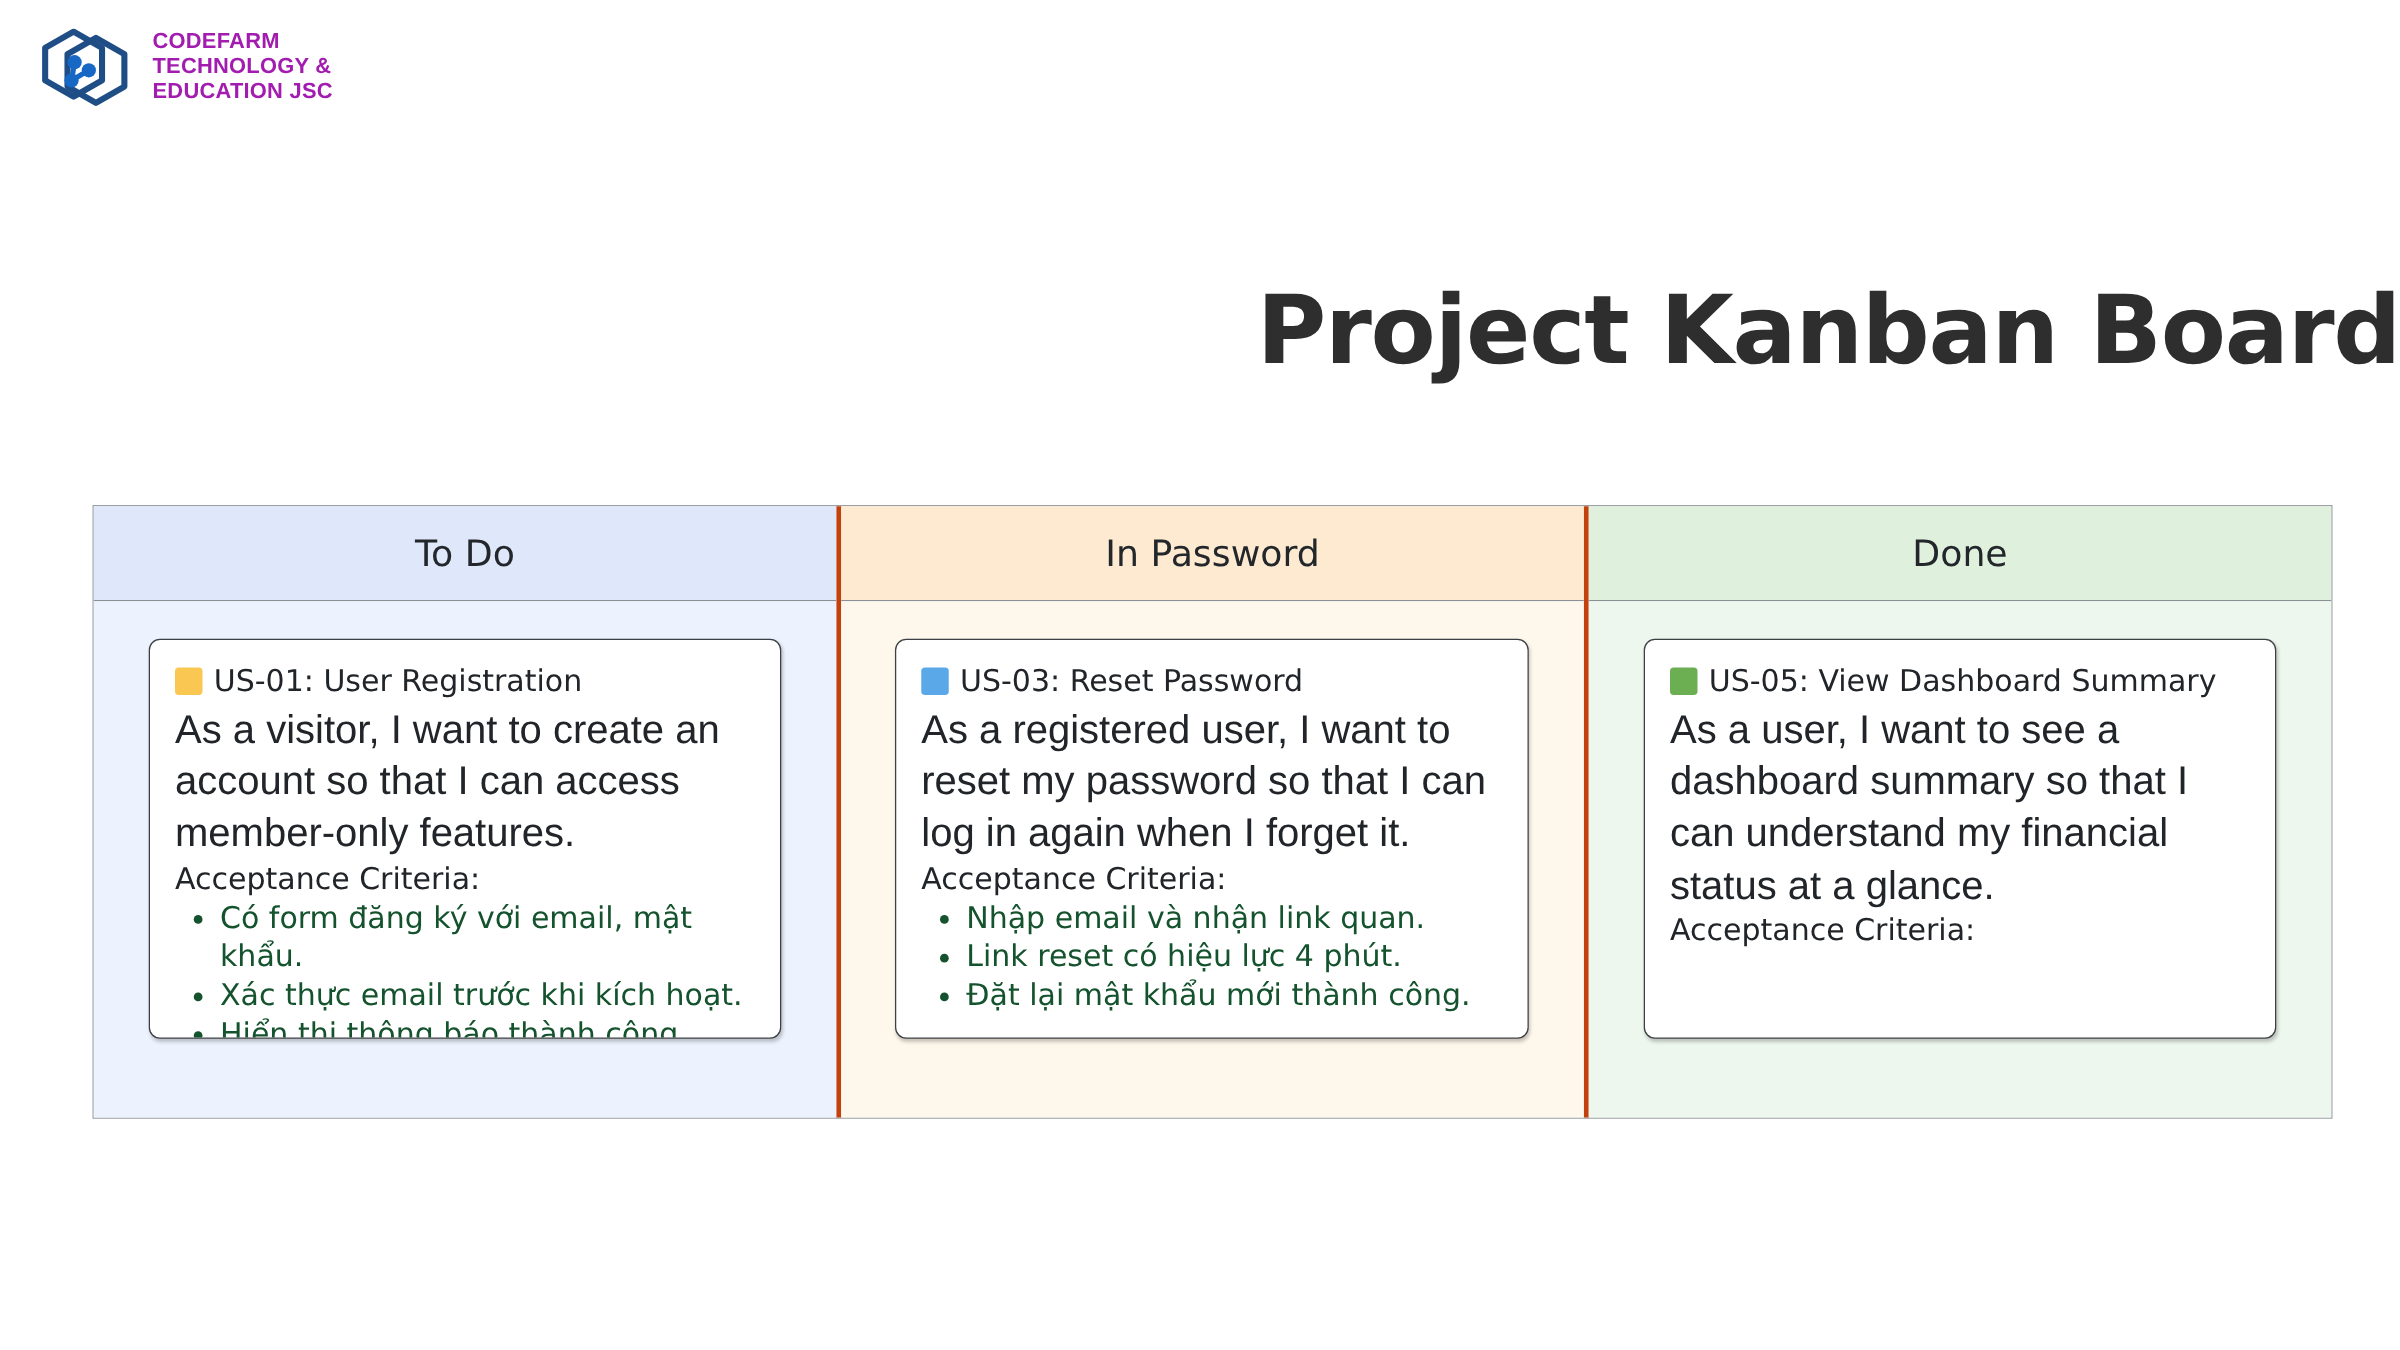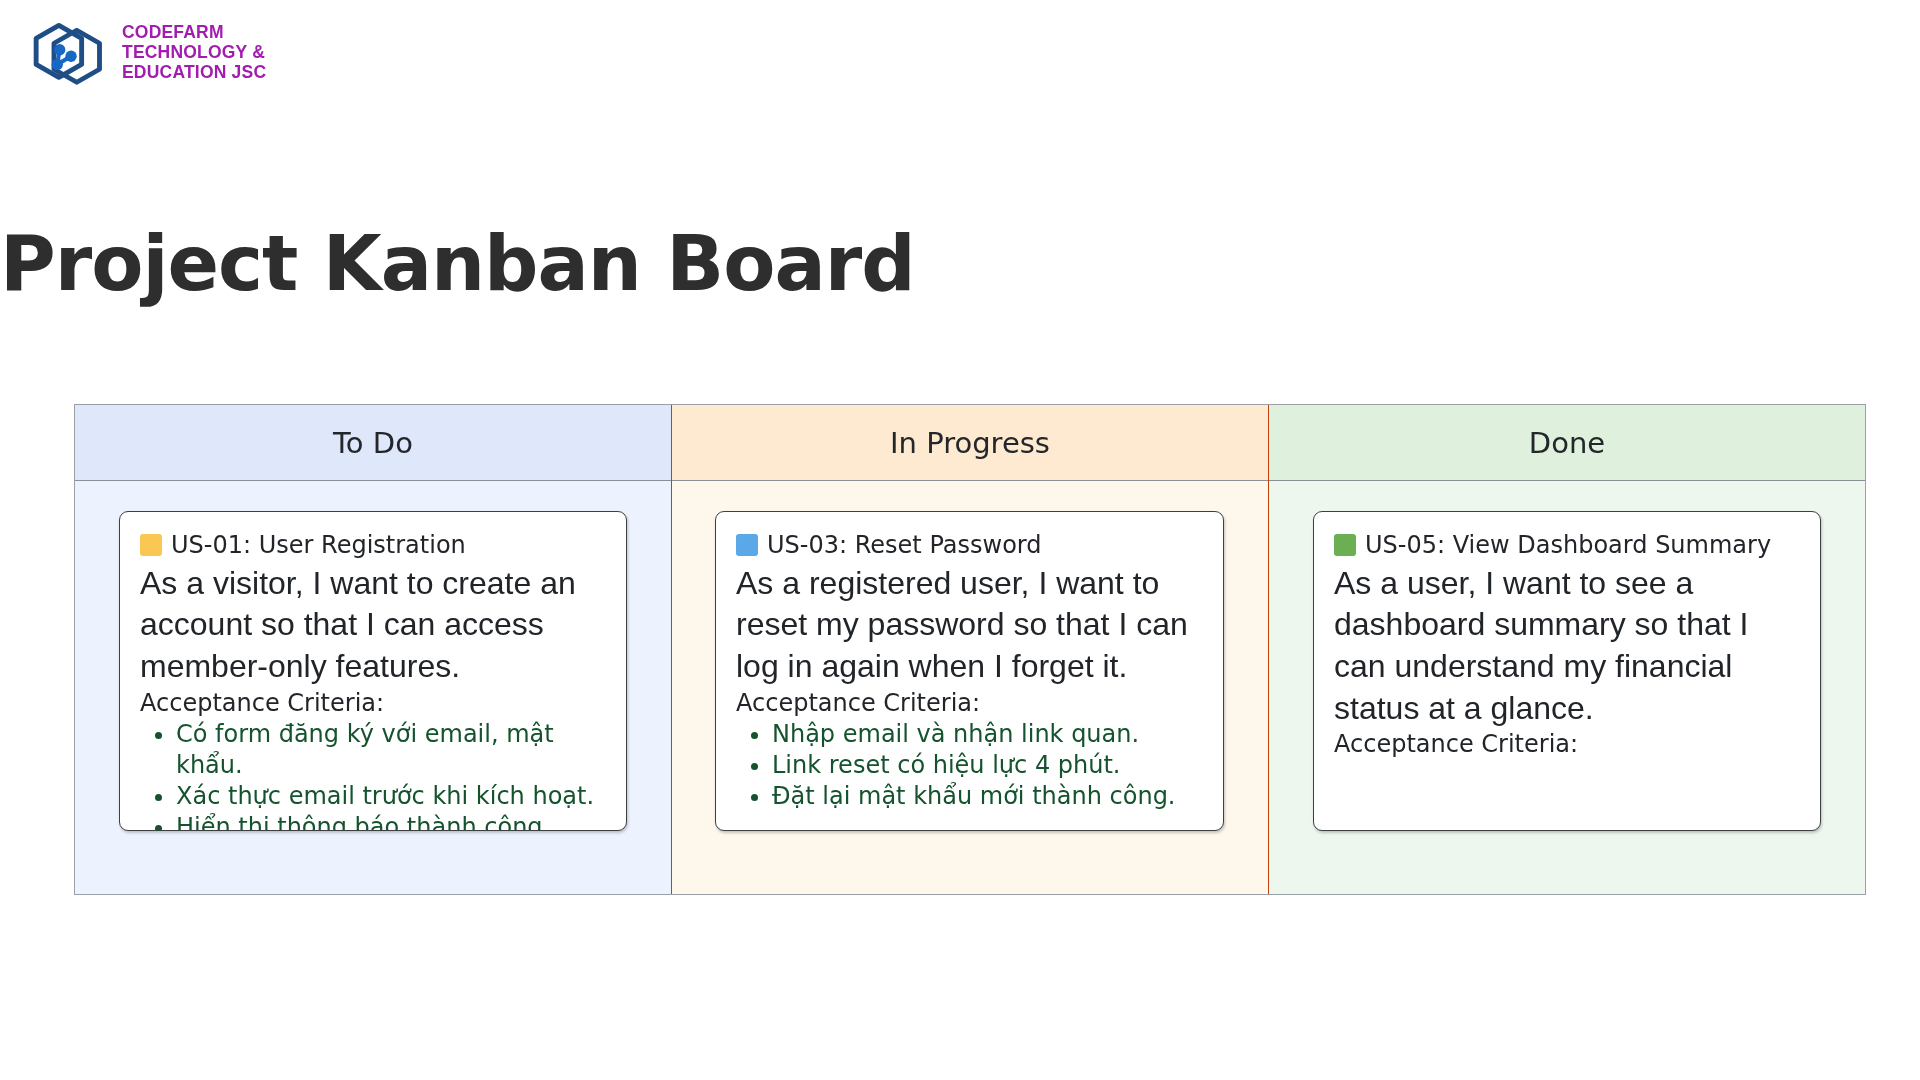--- a/index.html
+++ b/index.html
@@ -51,21 +51,21 @@
     color: #a21caf;
     white-space: nowrap;
   }
 
   
   .page-title {
     position: absolute;
     left: 0;
     top: 168px;
     width: 1920px;
-    text-align: left;
+    text-align: right;
     font-family: "DejaVu Sans", sans-serif;
     font-size: 76px;
     font-weight: bold;
     letter-spacing: -1px;
     color: #2E2E2E;
     white-space: nowrap;
   }
 
   
   .board {
@@ -76,21 +76,21 @@
     height: 491px;
     display: flex;
     border: 1px solid #9aa0a6;
     background: #ffffff;
   }
   .column {
     flex: 1 1 0;
     display: flex;
     flex-direction: column;
     min-width: 0;
-    border-right: 1px solid #c2410c;
+    border-right: 4px solid #c2410c;
   }
   .column:last-child { border-right: none; }
 
   .column-header {
     height: 76px;
     flex: 0 0 76px;
     display: flex;
     align-items: center;
     justify-content: center;
     border-bottom: 1px solid #8b9096;
@@ -216,21 +216,21 @@
           <ul class="card-ac-list">
               <li>Có form đăng ký với email, mật khẩu.</li>
               <li>Xác thực email trước khi kích hoạt.</li>
               <li>Hiển thị thông báo thành công.</li>
             </ul>
         </div>
       </div>
     </div>
 
     <div class="column col-progress">
-      <div class="column-header">In Progress</div>
+      <div class="column-header">In Password</div>
       <div class="column-body">
         <div class="card">
           <div class="card-title-row">
             <span class="swatch" style="background: rgb(91, 168, 232);"></span>
             <span class="card-title">US-03: Reset Password</span>
           </div>
           <p class="card-desc">As a registered user, I want to reset my password so that I can log in again when I forget it.</p>
           <p class="card-ac-label">Acceptance Criteria:</p>
           <ul class="card-ac-list">
               <li>Nhập email và nhận link quan.</li>

